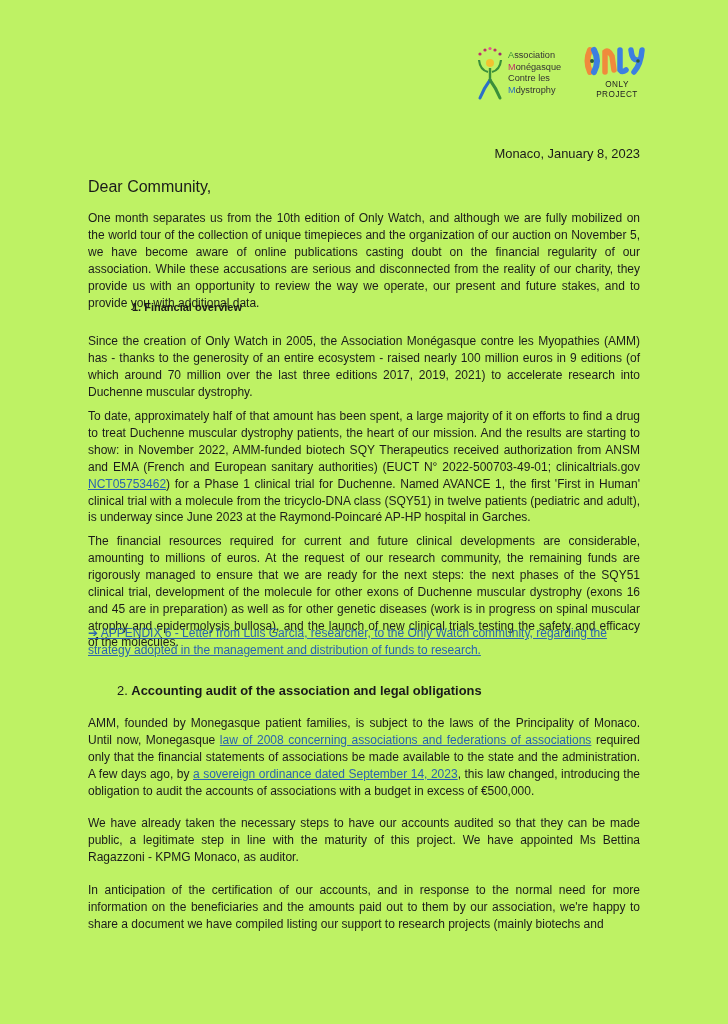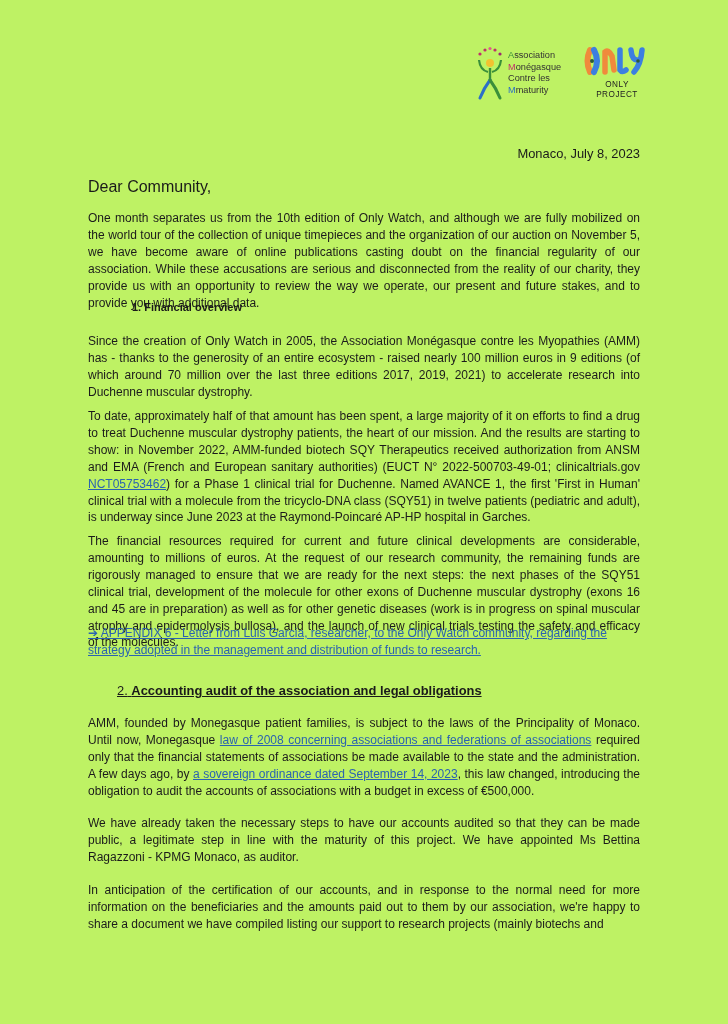--- a/index.html
+++ b/index.html
@@ -29,21 +29,21 @@
       text-align: justify; color: #1b1b1b;
     }
     .date { position: absolute; top: 146px; right: 88px; font-size: 12.9px; }
     .greeting { position: absolute; left: 88px; top: 178px; font-size: 16px; }
     .p1 { top: 210px; }
     .h1 { position: absolute; left: 117px; top: 301px; font-size: 11px; font-weight: bold; margin-left: 15px; }
     .p2 { top: 333px; }
     .p3 { top: 408px; }
     .p4 { top: 533px; }
     .appendix { top: 625px; text-align: left; }
-    .h2 { position: absolute; left: 117px; top: 683px; font-size: 12.9px; text-decoration: underline; }
+    .h2 { position: absolute; left: 117px; top: 683px; font-size: 12.9px; }
     .h2 b { font-weight: bold; }
     .p5 { top: 715px; }
     .p6 { top: 815px; }
     .p7 { top: 882px; }
 
     a.link, .link { color: #2a63b0; text-decoration: underline; cursor: pointer; }
   </style>
 </head>
 <body>
 
@@ -60,21 +60,21 @@
       <path d="M25 14 Q24 24 16 26" stroke="#3a8f3a" stroke-width="2.2" fill="none"></path>
       <circle cx="14" cy="17" r="4" fill="#f2c230"></circle>
       <path d="M14 22 L14 34" stroke="#3a8f3a" stroke-width="2.4"></path>
       <path d="M14 34 Q8 42 4 52" stroke="#2b6fc8" stroke-width="3" fill="none" stroke-linecap="round"></path>
       <path d="M14 34 Q20 42 24 52" stroke="#3a8f3a" stroke-width="3" fill="none" stroke-linecap="round"></path>
     </svg>
     <div class="amm-text">
       <span class="line"><span class="init-a">A</span><span>ssociation</span></span>
       <span class="line"><span class="init-m">M</span><span>onégasque</span></span>
       <span class="line"><span class="init-c">C</span><span>ontre les</span></span>
-      <span class="line"><span class="init-my">M</span><span>maturity</span></span>
+      <span class="line"><span class="init-my">M</span><span>dystrophy</span></span>
     </div>
     <svg class="only-mark" viewBox="0 0 62 30">
 
       <path d="M6 4 Q1 15 6 26" stroke="#f08a3c" stroke-width="6" fill="none" stroke-linecap="round"></path>
       <path d="M10 4 Q16 15 10 26" stroke="#3c7fe0" stroke-width="6" fill="none" stroke-linecap="round"></path>
       <circle cx="8" cy="15" r="2" fill="#2b5a3a"></circle>
 
       <path d="M21 26 L21 6 Q24 3 28 10 L30 24" stroke="#f08a3c" stroke-width="5.5" fill="none" stroke-linecap="round"></path>
 
       <path d="M36 4 L36 24 Q38 27 42 24" stroke="#3c7fe0" stroke-width="5.5" fill="none" stroke-linecap="round"></path>
@@ -82,21 +82,21 @@
       <path d="M47 4 Q48 14 53 14" stroke="#3c7fe0" stroke-width="5.5" fill="none" stroke-linecap="round"></path>
       <path d="M58 4 Q57 18 50 26" stroke="#3c7fe0" stroke-width="5.5" fill="none" stroke-linecap="round"></path>
       <circle cx="54" cy="15" r="1.8" fill="#2b5a3a"></circle>
     </svg>
     <div class="only-caption">
       <span>ONLY</span>
       <span>PROJECT</span>
     </div>
   </div>
 
-  <div class="date">Monaco, July 8, 2023</div>
+  <div class="date">Monaco, January 8, 2023</div>
   <div class="greeting">Dear Community,</div>
 
   <p class="body-text p1" style="margin:0">One month separates us from the 10th edition of Only Watch, and although we are fully mobilized on the world tour of the collection of unique timepieces and the organization of our auction on November 5, we have become aware of online publications casting doubt on the financial regularity of our association. While these accusations are serious and disconnected from the reality of our charity, they provide us with an opportunity to review the way we operate, our present and future stakes, and to provide you with additional data.</p>
 
   <div class="h1">1. Financial overview</div>
 
   <p class="body-text p2" style="margin:0">Since the creation of Only Watch in 2005, the Association Monégasque contre les Myopathies (AMM) has - thanks to the generosity of an entire ecosystem - raised nearly 100 million euros in 9 editions (of which around 70 million over the last three editions 2017, 2019, 2021) to accelerate research into Duchenne muscular dystrophy.</p>
 
   <p class="body-text p3" style="margin:0">
     <span>To date, approximately half of that amount has been spent, a large majority of it on efforts to find a drug to treat Duchenne muscular dystrophy patients, the heart of our mission. And the results are starting to show: in November 2022, AMM-funded biotech SQY Therapeutics received authorization from ANSM and EMA (French and European sanitary authorities) (EUCT N° 2022-500703-49-01; clinicaltrials.gov </span><a class="link">NCT05753462</a><span>) for a Phase 1 clinical trial for Duchenne. Named AVANCE 1, the first 'First in Human' clinical trial with a molecule from the tricyclo-DNA class (SQY51) in twelve patients (pediatric and adult), is underway since June 2023 at the Raymond-Poincaré AP-HP hospital in Garches.</span>

